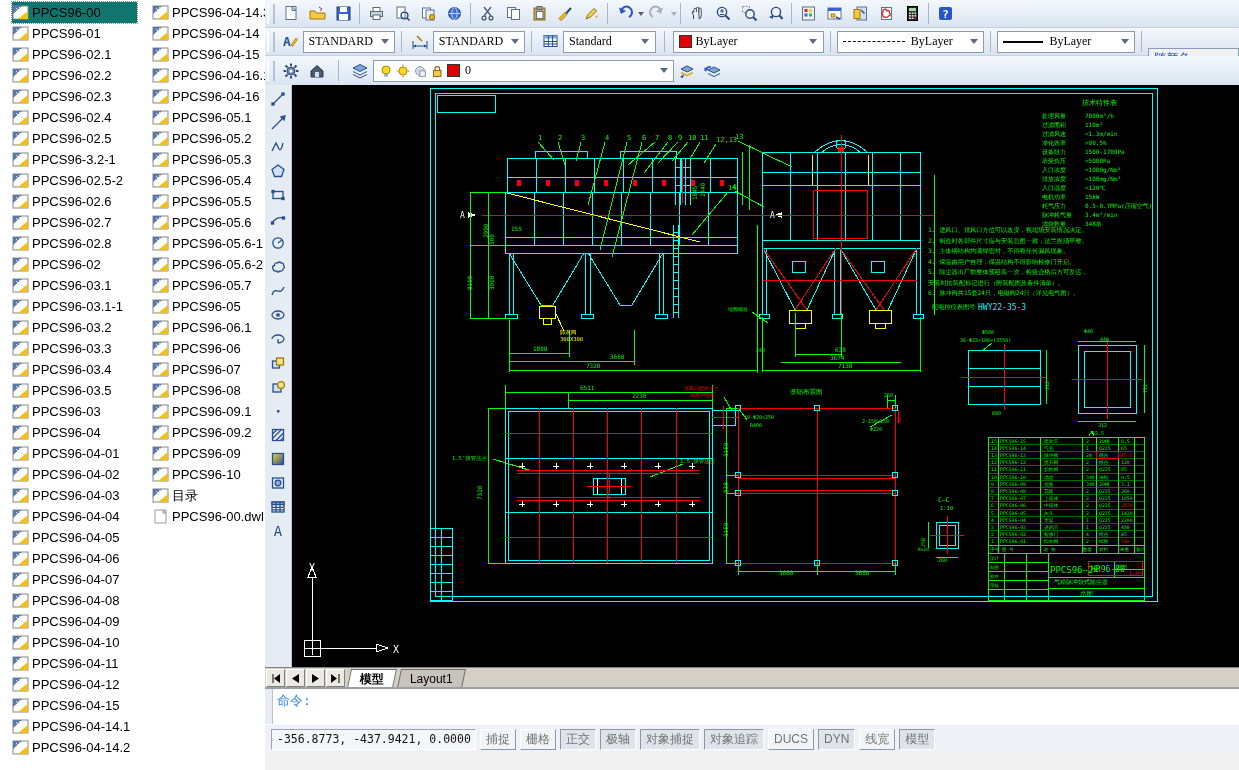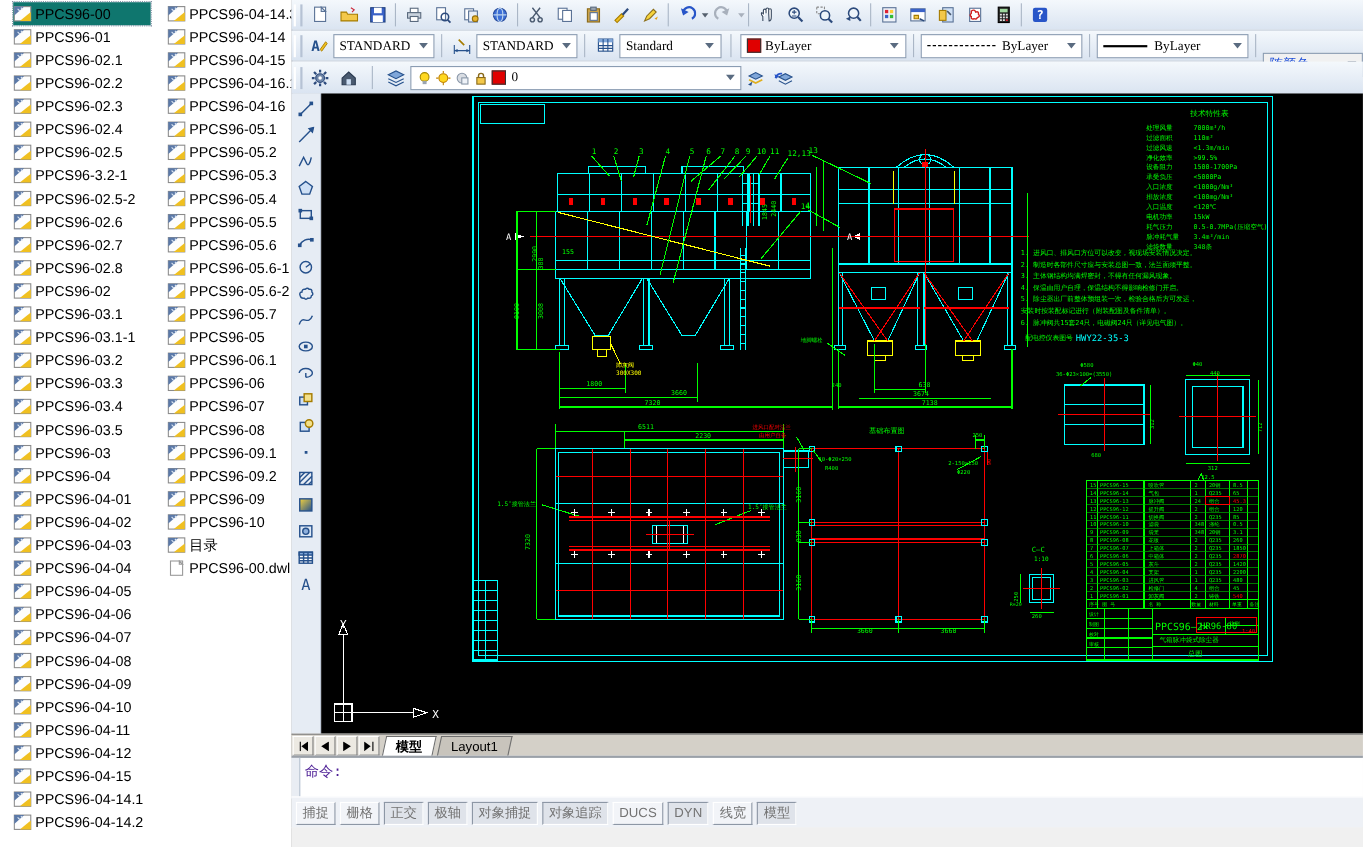--- a/index.html
+++ b/index.html
@@ -39,21 +39,21 @@
   #canvas{position:relative;width:947px;height:582px;background:#000;}
   
   #tabbar{position:absolute;left:0;top:667px;width:974px;height:20px;background:#d4d0c8;display:flex;align-items:flex-end;border-top:1px solid #808080;}
   .nav-btn{width:17px;height:16px;background:#ece9e2;border:1px solid #808080;border-top-color:#fff;border-left-color:#fff;display:flex;align-items:center;justify-content:center;margin-left:1px;margin-bottom:1px;}
   .tab{height:18px;padding:0 10px;display:flex;align-items:center;font-size:12px;border:1px solid #6e6e6e;border-bottom:none;transform:skewX(-12deg);margin-left:4px;background:#c8c4bc;}
   .tab span{transform:skewX(12deg);}
   .tab.active{background:#fff;font-weight:bold;}
   
   #cmd{position:absolute;left:0;top:687px;width:974px;height:37px;background:#fff;border-top:2px solid #9aa0a8;display:flex;}
   #cmd .cmd-grip{width:7px;background:#e9edf3;border-right:1px solid #b9c4d2;}
-  #cmd .cmd-text{font-family:"DejaVu Sans Mono",monospace;font-size:13px;color:#4c1d95;padding:3px 0 0 4px;}
+  #cmd .cmd-text{font-family:"DejaVu Sans Mono",monospace;font-size:13px;color:#3b82f6;padding:3px 0 0 4px;}
   
   #status{position:absolute;left:0;top:724px;width:974px;height:28px;background:#eef1f6;border-top:1px solid #fff;display:flex;align-items:center;}
   #coords{width:198px;height:19px;margin-left:6px;background:#f4f6f9;border:1px solid #9aa4b2;border-bottom-color:#fff;border-right-color:#fff;font-family:"DejaVu Sans Mono",monospace;font-size:11.5px;display:flex;align-items:center;padding-left:5px;color:#111;}
   .st-btn{height:19px;padding:0 5px;margin-left:4px;display:flex;align-items:center;font-size:12px;color:#737373;border:1px solid;white-space:nowrap;}
   .st-btn.off{background:#f2f4f8;border-color:#fff #8d97a5 #8d97a5 #fff;}
   .st-btn.on{background:#dfe3ea;border-color:#8d97a5 #fff #fff #8d97a5;}
   #below-status{position:absolute;left:0;top:752px;width:974px;height:18px;background:#f0f0f0;}
   svg text{font-family:"DejaVu Sans Mono",monospace;}
 </style>
 </head>
@@ -1510,20 +1510,21 @@
           <span>Layout1</span>
         </div>
     </div>
 
     <div id="cmd">
       <div class="cmd-grip"></div>
       <div class="cmd-text">命令:</div>
     </div>
 
     <div id="status">
+      <div id="coords">-356.8773, -437.9421, 0.0000</div>
       <div id="status-buttons" style="display:flex;align-items:center;">
           <div class="st-btn off">捕捉</div>
           <div class="st-btn off">栅格</div>
           <div class="st-btn on">正交</div>
           <div class="st-btn on">极轴</div>
           <div class="st-btn on">对象捕捉</div>
           <div class="st-btn on">对象追踪</div>
           <div class="st-btn off">DUCS</div>
           <div class="st-btn on">DYN</div>
           <div class="st-btn off">线宽</div>

